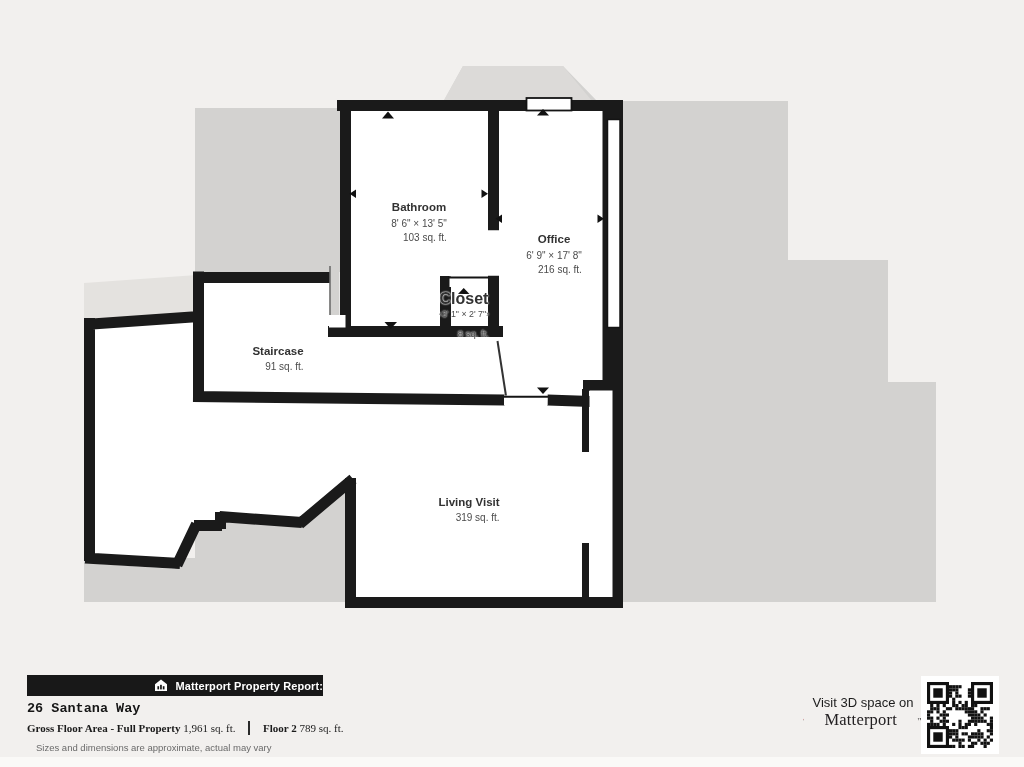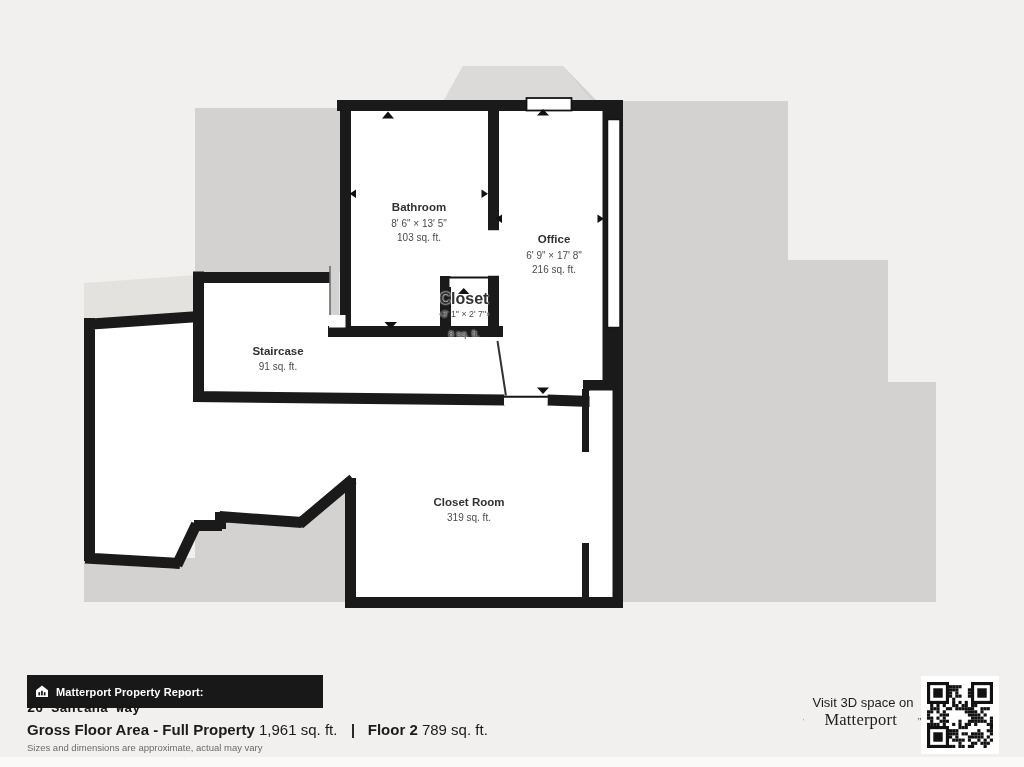--- a/index.html
+++ b/index.html
@@ -5,35 +5,35 @@
   html,body{margin:0;padding:0;}
   body{width:1024px;height:767px;position:relative;overflow:hidden;
        background:#f2f0ee;font-family:"Liberation Sans",sans-serif;}
   #stage{position:absolute;inset:0;width:1024px;height:767px;}
   #plan-svg{position:absolute;left:0;top:0;}
   .room-label{position:absolute;transform:translateX(-50%);text-align:center;
       color:#333;white-space:nowrap;line-height:1.32;
       text-shadow:0 0 2px #fff,0 0 2px #fff;}
   .room-name{font-weight:bold;font-size:11.5px;color:#323232;}
   .room-dims{font-size:10px;color:#4b4b4b;margin-top:2px;}
-  .room-area{font-size:10px;color:#4b4b4b;margin-top:1px;}
+  .room-area{font-size:10px;color:#4b4b4b;margin-top:1px;text-align:right;}
   .room-label.small .room-name{font-size:16px;}
   .room-label.small .room-dims{font-size:8.8px;margin-top:0;}
   .room-label.small .room-area{font-size:9.5px;margin-top:7px;}
   
-  .report-bar{position:absolute;left:27px;top:675px;width:296px;height:33px;
+  .report-bar{position:absolute;left:27px;top:675px;width:296px;height:21px;
       background:#181818;display:flex;align-items:center;gap:7px;padding-left:8px;
-      box-sizing:border-box;}
+      box-sizing:border-box;justify-content:flex-end;}
   .report-bar span{color:#fff;font-weight:bold;font-size:11px;letter-spacing:.1px;}
   .address{position:absolute;left:27px;top:701px;font-size:13.5px;font-weight:bold;color:#161616;font-family:Liberation Mono, monospace;}
-  .stats{position:absolute;left:27px;top:721px;font-size:15px;color:#1b1b1b;}
+  .stats{position:absolute;left:27px;top:721px;font-size:11px;color:#1b1b1b;font-family:Liberation Serif, serif;}
   .stats b{font-weight:bold;}
   .stat-div{display:inline-block;width:2px;height:14px;background:#2a2a2a;
       margin:0 10px;vertical-align:-3px;}
-  .disclaimer{position:absolute;left:27px;top:742px;font-size:9.5px;color:#6a6a6a;}
+  .disclaimer{position:absolute;left:36px;top:742px;font-size:9.5px;color:#6a6a6a;}
   .visit{position:absolute;left:803px;top:695px;width:120px;text-align:center;
       font-size:13px;color:#1c1c1c;}
   .brandrow{position:absolute;left:803px;top:709px;width:120px;display:flex;
       align-items:center;justify-content:center;gap:20px;cursor:pointer;}
   .wordmark{font-family:"Liberation Serif",serif;font-size:16.5px;color:#232022;
       letter-spacing:.2px;}
   .tm{font-size:6px;vertical-align:9px;color:#232022;}
   .qr-box{position:absolute;left:921px;top:676px;width:78px;height:78px;background:#fff;
       display:flex;align-items:center;justify-content:center;}
   .bottom-strip{position:absolute;left:0;top:757px;width:1024px;height:10px;background:#faf9f7;}
@@ -121,21 +121,21 @@
     <div class="room-dims">‹3' 1" × 2' 7"›</div>
     <div class="room-area">8 sq. ft.</div>
   </div>
 
   <div class="room-label" style="left:278px;top:344px">
     <div class="room-name">Staircase</div>
     <div class="room-area">91 sq. ft.</div>
   </div>
 
   <div class="room-label" style="left:469px;top:495px">
-    <div class="room-name">Closet Room</div>
+    <div class="room-name">Living Visit</div>
     <div class="room-area">319 sq. ft.</div>
   </div>
 
   <div class="report-bar">
     <svg width="14" height="13" viewBox="0 0 14 13">
       <path d="M1,5.2 L7,0.6 L13,5.2 V12 H1 Z" fill="#fff"></path>
       <rect x="3.4" y="7.2" width="1.7" height="3.2" fill="#181818"></rect>
       <rect x="6.1" y="5.8" width="1.7" height="4.6" fill="#181818"></rect>
       <rect x="8.8" y="7.2" width="1.7" height="3.2" fill="#181818"></rect>
     </svg>

